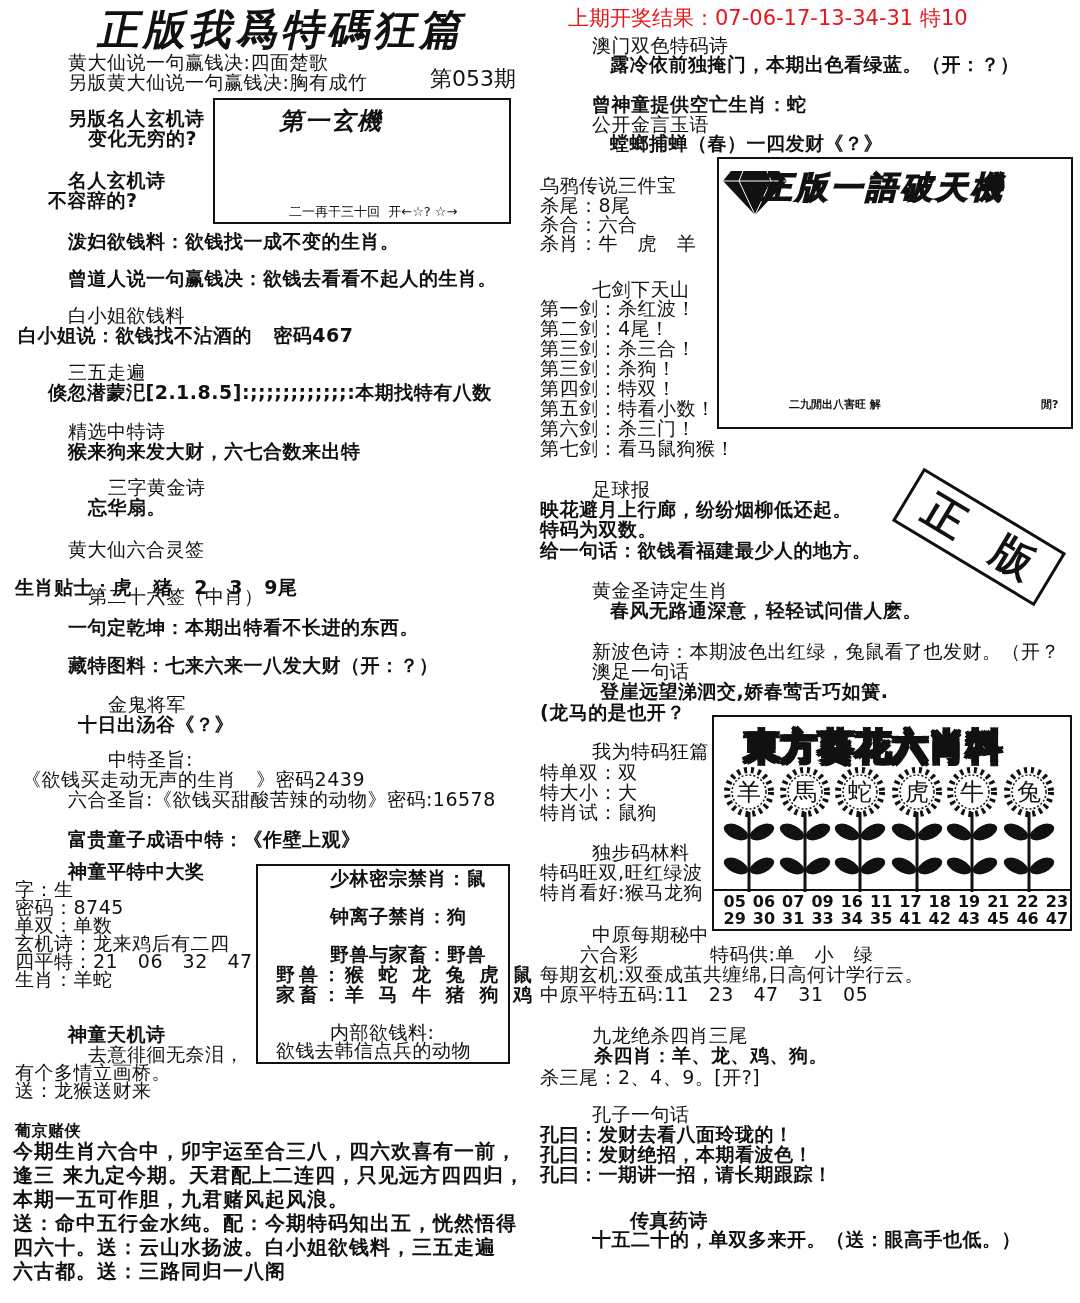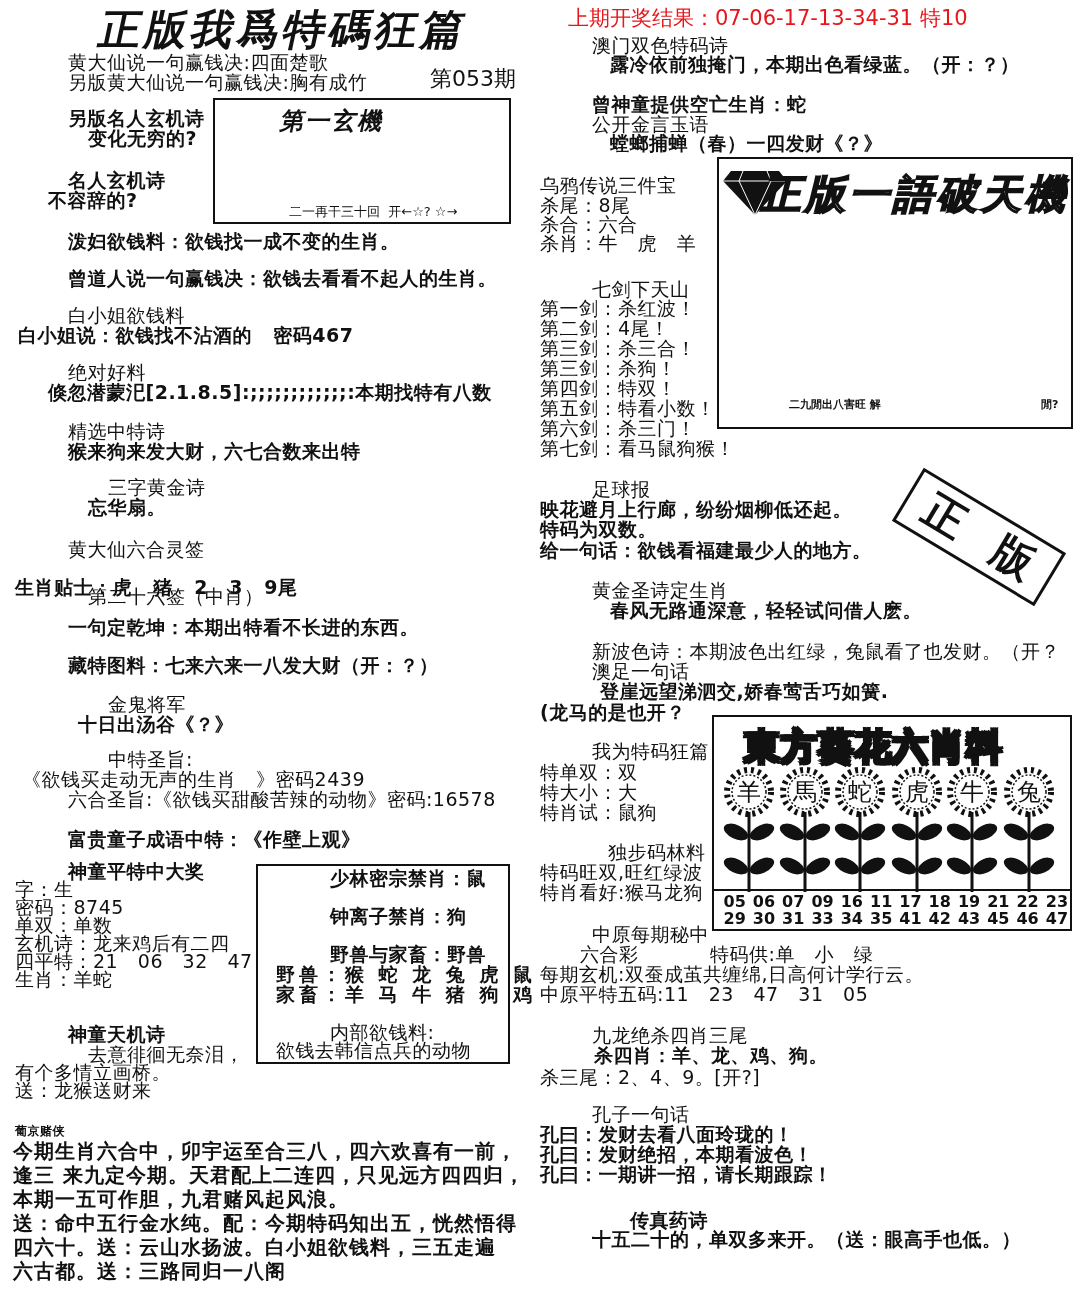--- a/index.html
+++ b/index.html
@@ -28,21 +28,21 @@
   .box1-title {
     position: absolute; left: 66px; top: 5px; font-size: 24px; font-weight: 900;
     transform: skewX(-12deg); letter-spacing: 2px; white-space: pre;
   }
   .box1-riddle { position: absolute; left: 74px; top: 103px; font-size: 13px; white-space: pre; }
   .outline-title {
     position: absolute; white-space: pre; color: #ffffff;
     -webkit-text-stroke: 1.6px #111;
     font-weight: 900;
   }
-  .box2-title { left: 42px; top: 8px; font-size: 40px; letter-spacing: 4px; font-style: italic; }
+  .box2-title { left: 42px; top: 8px; font-size: 31px; letter-spacing: 4px; font-style: italic; }
   .box2-foot { position: absolute; top: 238px; font-size: 11px; font-weight: bold; white-space: pre; }
   .box4-title {
     left: 30px; top: 6px; font-size: 36px; letter-spacing: 1px;
     -webkit-text-stroke: 2px #111;
     text-shadow: 0 0 0 #111, 2px 2px 0 #111, -2px -2px 0 #111, 2px -2px 0 #111, -2px 2px 0 #111;
   }
   .flower { position: absolute; top: 49px; width: 56px; height: 126px; }
   .flower svg { position: absolute; left: 0; top: 0; }
   .flower .fch {
     position: absolute; left: 0; top: 11px; width: 56px; text-align: center;
@@ -50,21 +50,21 @@
   }
   .numrow { position: absolute; left: 6px; display: flex; }
   .numrow span { width: 29.3px; font-size: 16px; font-weight: bold; text-align: center; line-height: 18px; }
   .box4-sep { position: absolute; left: 0; right: 0; top: 172px; border-top: 2px solid #111; }
   .stamp {
     position: absolute; left: 896px; top: 506px; width: 160px; height: 56px;
     border: 3px solid #111; transform: rotate(31deg); background: #fff;
     display: flex; align-items: center; justify-content: space-around;
   }
   .stamp span { font-size: 42px; line-height: 48px; font-weight: 900; transform: rotate(0deg); }
-  .pj-title { font-size: 12px; }
+  .pj-title { font-size: 16px; }
   .pj { font-size: 20px; line-height: 24px; letter-spacing: 1px; }
 </style>
 </head>
 <body>
 
 <div class="title">正版我爲特碼狂篇</div>
 <div class="issue">第053期</div>
 <div class="red">上期开奖结果：07-06-17-13-34-31 特10</div>
 
 <div class="ln lt" style="left:68px;top:52px">黄大仙说一句赢钱决:四面楚歌</div>
@@ -79,21 +79,21 @@
   <div class="box1-title">第一玄機</div>
   <div class="box1-riddle">二一再干三十回  开←☆? ☆→</div>
 </div>
 
 <div class="ln" style="left:68px;top:231px">泼妇欲钱料：欲钱找一成不变的生肖。</div>
 <div class="ln" style="left:68px;top:268px">曾道人说一句赢钱决：欲钱去看看不起人的生肖。</div>
 
 <div class="ln lt" style="left:68px;top:305px">白小姐欲钱料</div>
 <div class="ln" style="left:18px;top:325px">白小姐说：欲钱找不沾酒的   密码467</div>
 
-<div class="ln lt" style="left:68px;top:362px">绝对好料</div>
+<div class="ln lt" style="left:68px;top:362px">三五走遍</div>
 <div class="ln" style="left:48px;top:382px">倏忽潜蒙汜[2.1.8.5]:;;;;;;;;;;;;:本期找特有八数</div>
 
 <div class="ln lt" style="left:68px;top:421px">精选中特诗</div>
 <div class="ln" style="left:68px;top:441px">猴来狗来发大财，六七合数来出特</div>
 
 <div class="ln lt" style="left:108px;top:477px">三字黄金诗</div>
 <div class="ln" style="left:88px;top:497px">忘华扇。</div>
 
 <div class="ln lt" style="left:68px;top:539px">黄大仙六合灵签</div>
 <div class="ln lt" style="left:88px;top:586px">第二十六签（中肖）</div>
@@ -191,21 +191,21 @@
 <div class="ln lt" style="left:592px;top:641px">新波色诗：本期波色出红绿，兔鼠看了也发财。（开？</div>
 <div class="ln lt" style="left:592px;top:661px">澳足一句话</div>
 <div class="ln" style="left:600px;top:681px">登崖远望涕泗交,娇春莺舌巧如簧.</div>
 <div class="ln" style="left:540px;top:702px">(龙马的是也开？</div>
 
 <div class="ln lt" style="left:592px;top:741px">我为特码狂篇</div>
 <div class="ln lt" style="left:540px;top:762px">特单双：双</div>
 <div class="ln lt" style="left:540px;top:782px">特大小：大</div>
 <div class="ln lt" style="left:540px;top:802px">特肖试：鼠狗</div>
 
-<div class="ln lt" style="left:608px;top:842px">独步码林料</div>
+<div class="ln lt" style="left:592px;top:842px">独步码林料</div>
 <div class="ln lt" style="left:540px;top:862px">特码旺双,旺红绿波</div>
 <div class="ln lt" style="left:540px;top:882px">特肖看好:猴马龙狗</div>
 
 <div class="box" style="left:712px;top:715px;width:356px;height:212px">
   <div class="outline-title box4-title">東方葵花六肖料</div>
 
   <div class="flower" style="left:7px">
     <svg width="56" height="126" viewBox="0 0 56 126">
         <circle cx="28" cy="26" r="22" fill="none" stroke="#111" stroke-width="6" stroke-dasharray="3 4"></circle>
         <circle cx="28" cy="26" r="17" fill="#fff" stroke="#111" stroke-width="1.5" stroke-dasharray="2 2"></circle>

